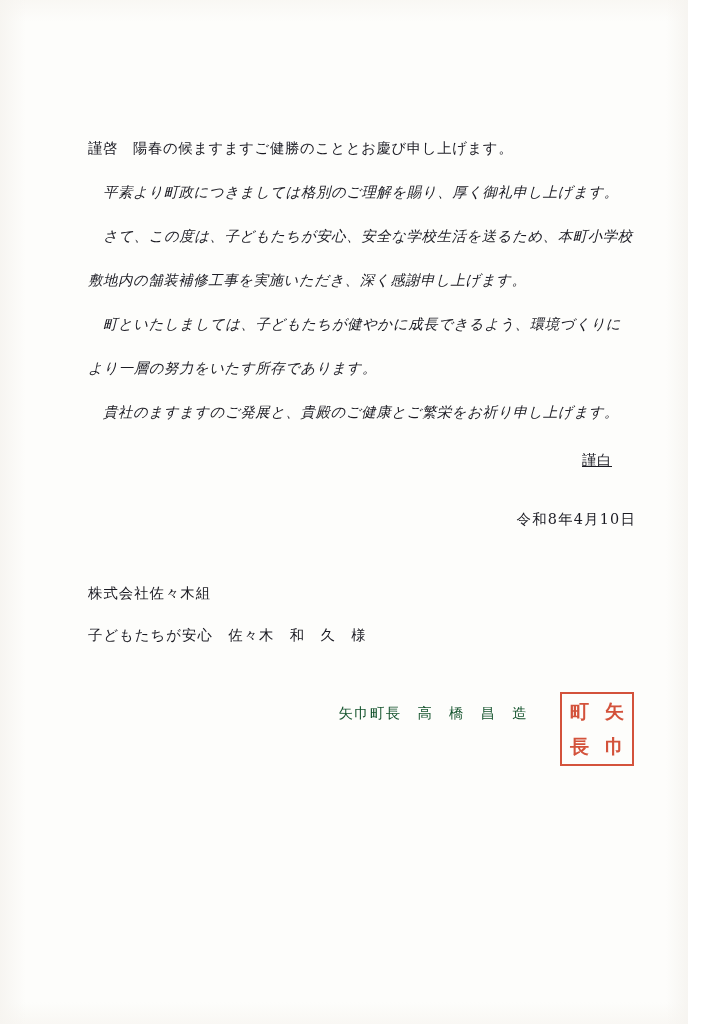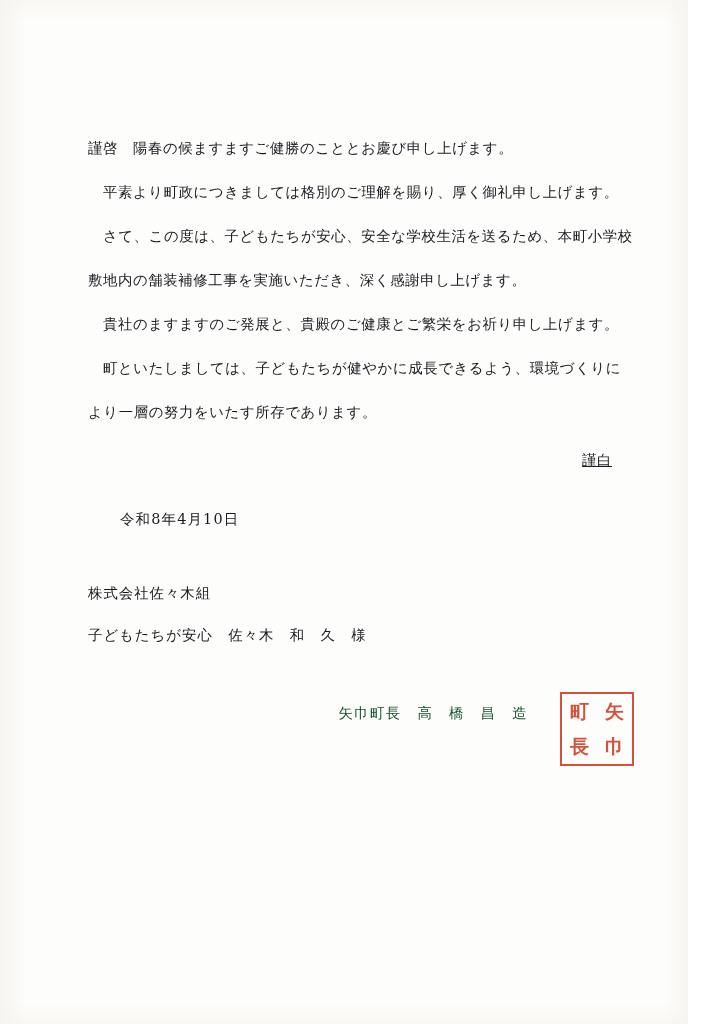--- a/index.html
+++ b/index.html
@@ -38,38 +38,40 @@
   .para {
     font-size: 14.4px;
     line-height: 44px;
     letter-spacing: 0.6px;
     color: #1a1a22;
     white-space: pre-wrap;
     margin: 0;
   }
   .para.indent {
     text-indent: 15px;
+    font-style: italic;
   }
   .closing {
     margin-top: 6px;
     font-size: 14.4px;
     line-height: 40px;
     letter-spacing: 0.6px;
     color: #1a1a22;
     text-align: right;
     padding-right: 24px;
     text-decoration: underline;
   }
   .date-line {
     margin-top: 22px;
     margin-left: 32px;
     font-size: 14.4px;
     letter-spacing: 1.2px;
     color: #1a1a22;
     line-height: 34px;
+    text-align: right;
   }
   .addressee {
     margin-top: 40px;
     font-size: 14.4px;
     letter-spacing: 1px;
     color: #1a1a22;
     line-height: 34px;
   }
   .addressee .line2 {
     margin-top: 8px;
@@ -118,22 +120,22 @@
 </style>
 </head>
 <body>
 
 <div class="page">
   <div class="doc-body">
 
     <p class="para">謹啓　陽春の候ますますご健勝のこととお慶び申し上げます。</p>
     <p class="para indent">平素より町政につきましては格別のご理解を賜り、厚く御礼申し上げます。</p>
     <p class="para indent">さて、この度は、子どもたちが安心、安全な学校生活を送るため、本町小学校敷地内の舗装補修工事を実施いただき、深く感謝申し上げます。</p>
+    <p class="para indent">町といたしましては、子どもたちが健やかに成長できるよう、環境づくりにより一層の努力をいたす所存であります。</p>
     <p class="para indent">貴社のますますのご発展と、貴殿のご健康とご繁栄をお祈り申し上げます。</p>
-    <p class="para indent">町といたしましては、子どもたちが健やかに成長できるよう、環境づくりにより一層の努力をいたす所存であります。</p>
 
     <div class="closing">謹白</div>
 
     <div class="date-line">令和8年4月10日</div>
 
     <div class="addressee">
       <div class="line1">株式会社佐々木組</div>
       <div class="line2">子どもたちが安心　佐々木　和　久　様</div>
     </div>
 

